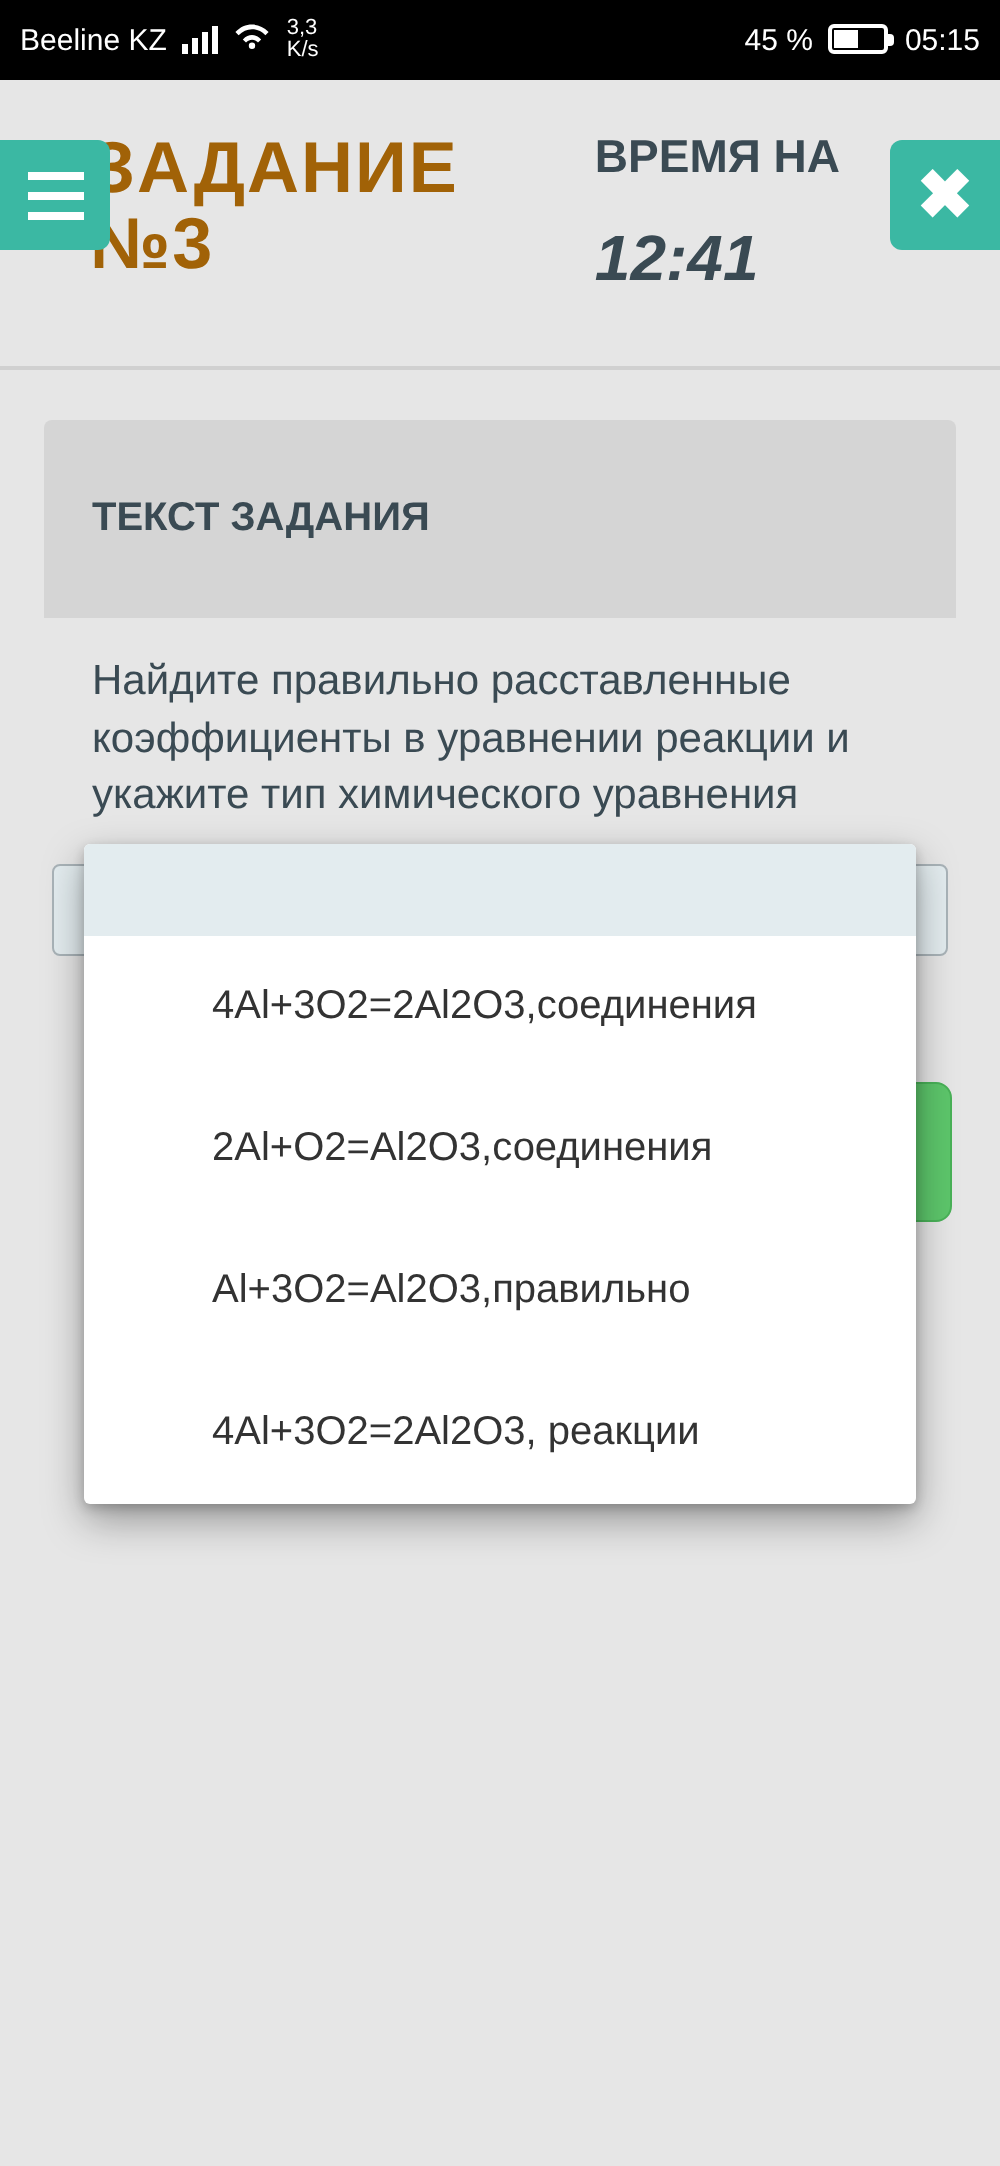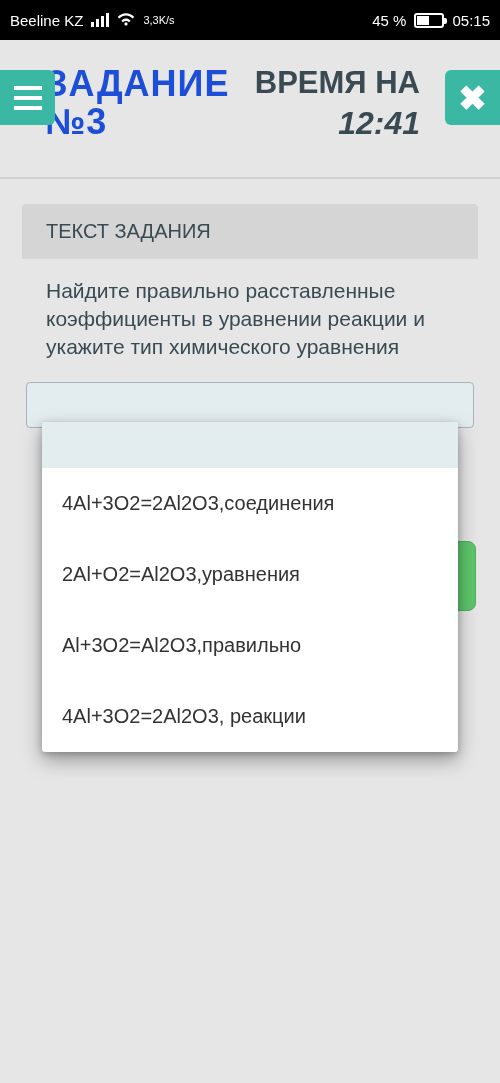--- a/index.html
+++ b/index.html
@@ -7,26 +7,26 @@
   body { background: #e6e6e6; overflow: hidden; position: relative; }
 
   
   .status-bar {
     height: 40px; width: 100%;
     background: #000; color: #fff;
     display: flex; align-items: center;
     padding: 0 10px; font-size: 15px;
   }
   .status-left { display: flex; align-items: center; gap: 8px; flex: 1; }
-  .status-right { display: flex; align-items: center; gap: 8px; }
+  .status-right { display: flex; align-items: flex-start; gap: 8px; }
   .sig-bars { display: inline-flex; align-items: flex-end; gap: 2px; }
   .sig-bars span { width: 3px; background: #fff; display: inline-block; }
   .sig-bars span:nth-child(1){height:5px} .sig-bars span:nth-child(2){height:8px}
   .sig-bars span:nth-child(3){height:11px} .sig-bars span:nth-child(4){height:14px}
-  .speed { display: inline-flex; flex-direction: row; line-height: 1; font-size: 11px; }
+  .speed { display: inline-flex; flex-direction: column; line-height: 1; font-size: 11px; }
   .battery-icon { width: 30px; height: 15px; border: 2px solid #fff; border-radius: 3px;
                   position: relative; display: inline-block; }
   .battery-icon::after { content:""; position:absolute; right:-5px; top:3px; width:3px; height:6px;
                          background:#fff; border-radius:0 2px 2px 0; }
   .battery-icon .fill { position:absolute; left:1px; top:1px; bottom:1px; width:45%; background:#fff; }
 
   
   .page-header {
     position: relative; width: 100%;
     padding: 25px 20px 35px 45px;
@@ -35,32 +35,32 @@
   }
   .menu-btn, .close-btn {
     position: absolute; top: 30px; width: 55px; height: 55px;
     background: #3bb8a3; color: #fff; display:flex; align-items:center; justify-content:center;
   }
   .menu-btn { left: 0; border-radius: 0 6px 6px 0; }
   .close-btn { right: 0; border-radius: 6px 0 0 6px; font-size: 34px; font-weight: bold; }
   .menu-lines { display:flex; flex-direction:column; gap:6px; }
   .menu-lines span { width:28px; height:4px; background:#fff; display:block; }
 
-  .title-block { flex:1; color:#1d4ed8; }
+  .title-block { flex:1; color:#a16207; }
   .task-title { font-size: 36px; font-weight: 800; letter-spacing: 1px; line-height:1.05; }
   .timer-block { color:#3a4a53; padding-right: 60px; text-align:left; }
-  .timer-label { font-size: 31px; font-weight: 600; line-height:1.15; }
-  .timer-time  { font-size: 32px; font-weight: 800; text-align: right; margin-top: 4px; font-style: italic;}
+  .timer-label { font-size: 23px; font-weight: 600; line-height:1.15; }
+  .timer-time  { font-size: 32px; font-weight: 800; margin-top: 20px; font-style: italic;}
 
   
   .task-card {
     margin: 25px 22px 0 22px;
   }
   .task-card-header {
-    background:#d5d5d5; padding: 16px 24px; font-weight:400; font-size:20px;
+    background:#d5d5d5; padding: 38px 24px; font-weight:700; font-size:20px;
     color:#3a4a53; border-radius:4px 4px 0 0;
   }
   .task-text {
     padding: 18px 24px 16px 24px; font-size: 21px; color:#3a4a53; line-height:1.35;
   }
   .select-stub {
     margin: 4px 4px 0 4px; height: 46px;
     background:#e3ecef;
     border:1px solid #a9b3b8; border-radius:4px;
   }
@@ -71,21 +71,21 @@
 
   
   .dropdown {
     position:absolute; left:42px; right:42px; top:422px;
     background:#fff; border-radius:3px;
     box-shadow: 0 8px 20px rgba(0,0,0,.35), 0 2px 6px rgba(0,0,0,.2);
     overflow:hidden;
   }
   .dropdown .dd-head { height:46px; background:#e3ecef; }
   .dropdown .dd-item {
-    padding: 24px 20px; font-size: 20px; color:#333;
+    padding: 24px 20px; font-size: 20px; color:#333;margin-left:44px;
   }
 </style>
 </head>
 <body>
 
 <div class="status-bar">
   <div class="status-left">
     <span>Beeline KZ</span>
     <span class="sig-bars">
       <span></span>
@@ -141,16 +141,16 @@
 <div class="task-card">
   <div class="task-card-header">ТЕКСТ ЗАДАНИЯ</div>
   <div class="task-text">Найдите правильно расставленные коэффициенты в уравнении реакции и укажите тип химического уравнения</div>
   <div class="select-stub"></div>
 </div>
 <div class="accept-stub"></div>
 
 <div class="dropdown">
   <div class="dd-head"></div>
   <div class="dd-item">4Al+3O2=2Al2O3,соединения</div>
-  <div class="dd-item">2Al+O2=Al2O3,уравнения</div>
+  <div class="dd-item">2Al+O2=Al2O3,соединения</div>
   <div class="dd-item">Al+3O2=Al2O3,правильно</div>
   <div class="dd-item">4Al+3O2=2Al2O3, реакции</div>
 </div>
 
 </body></html>

